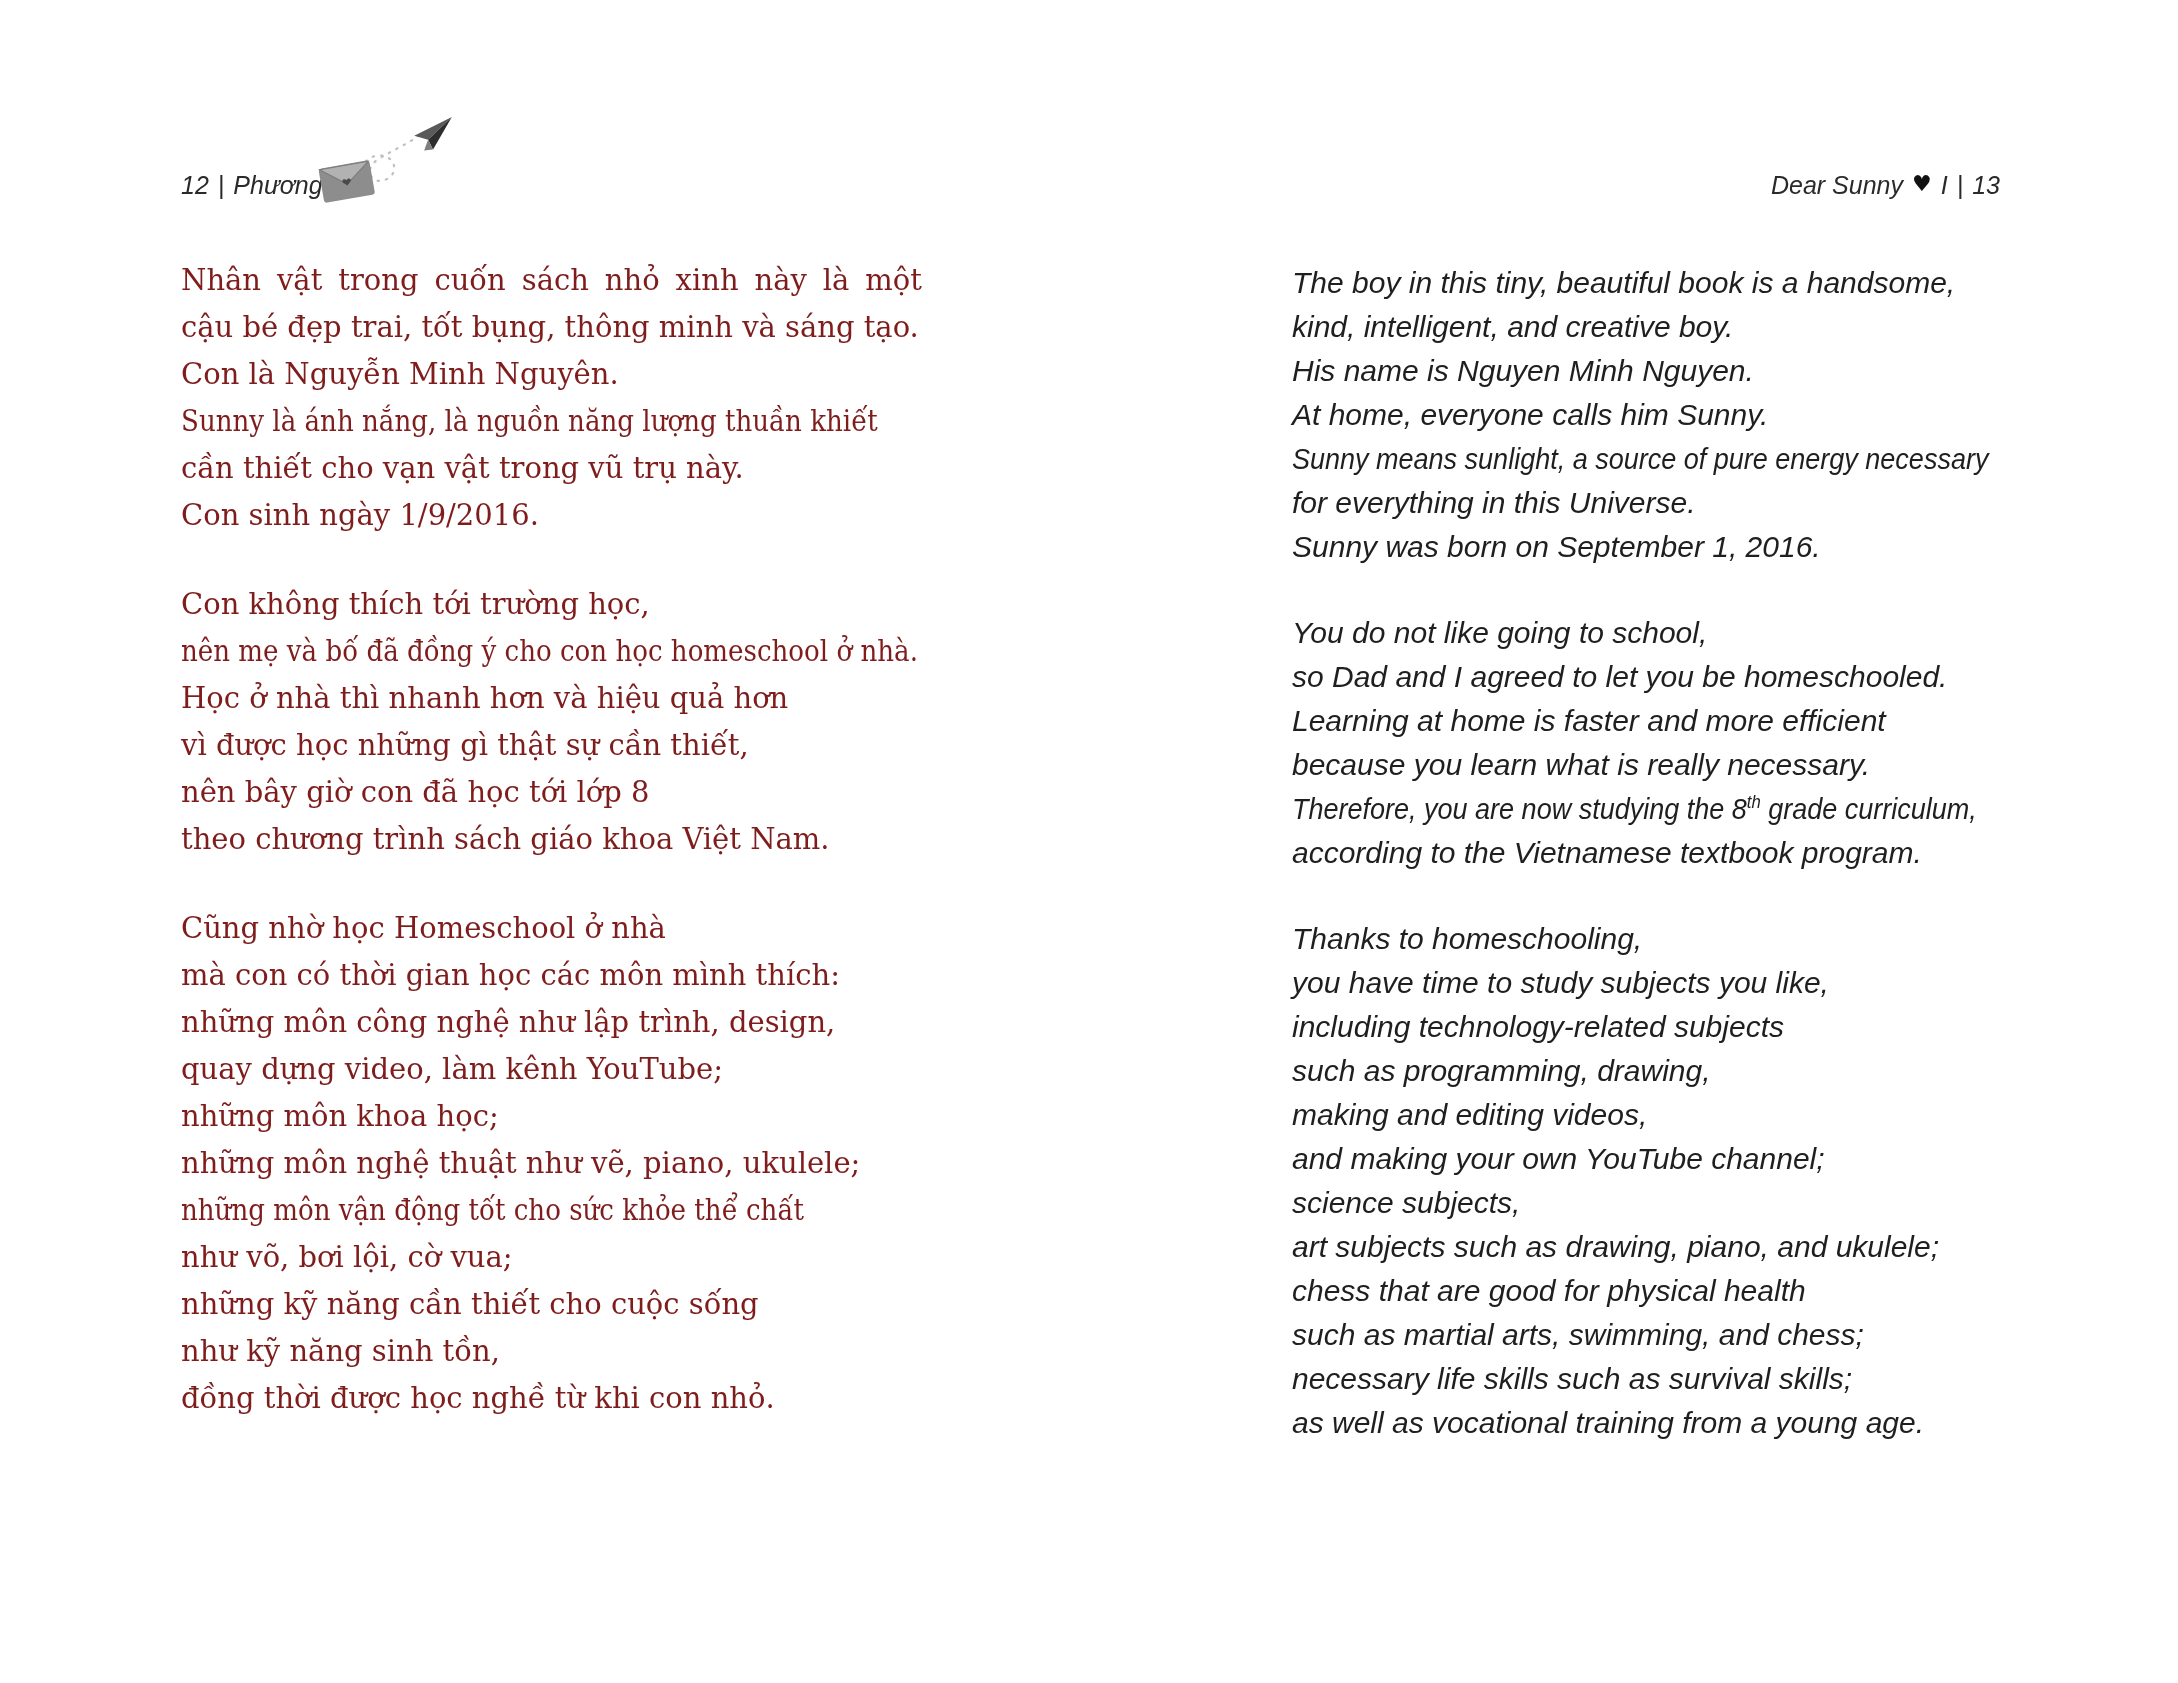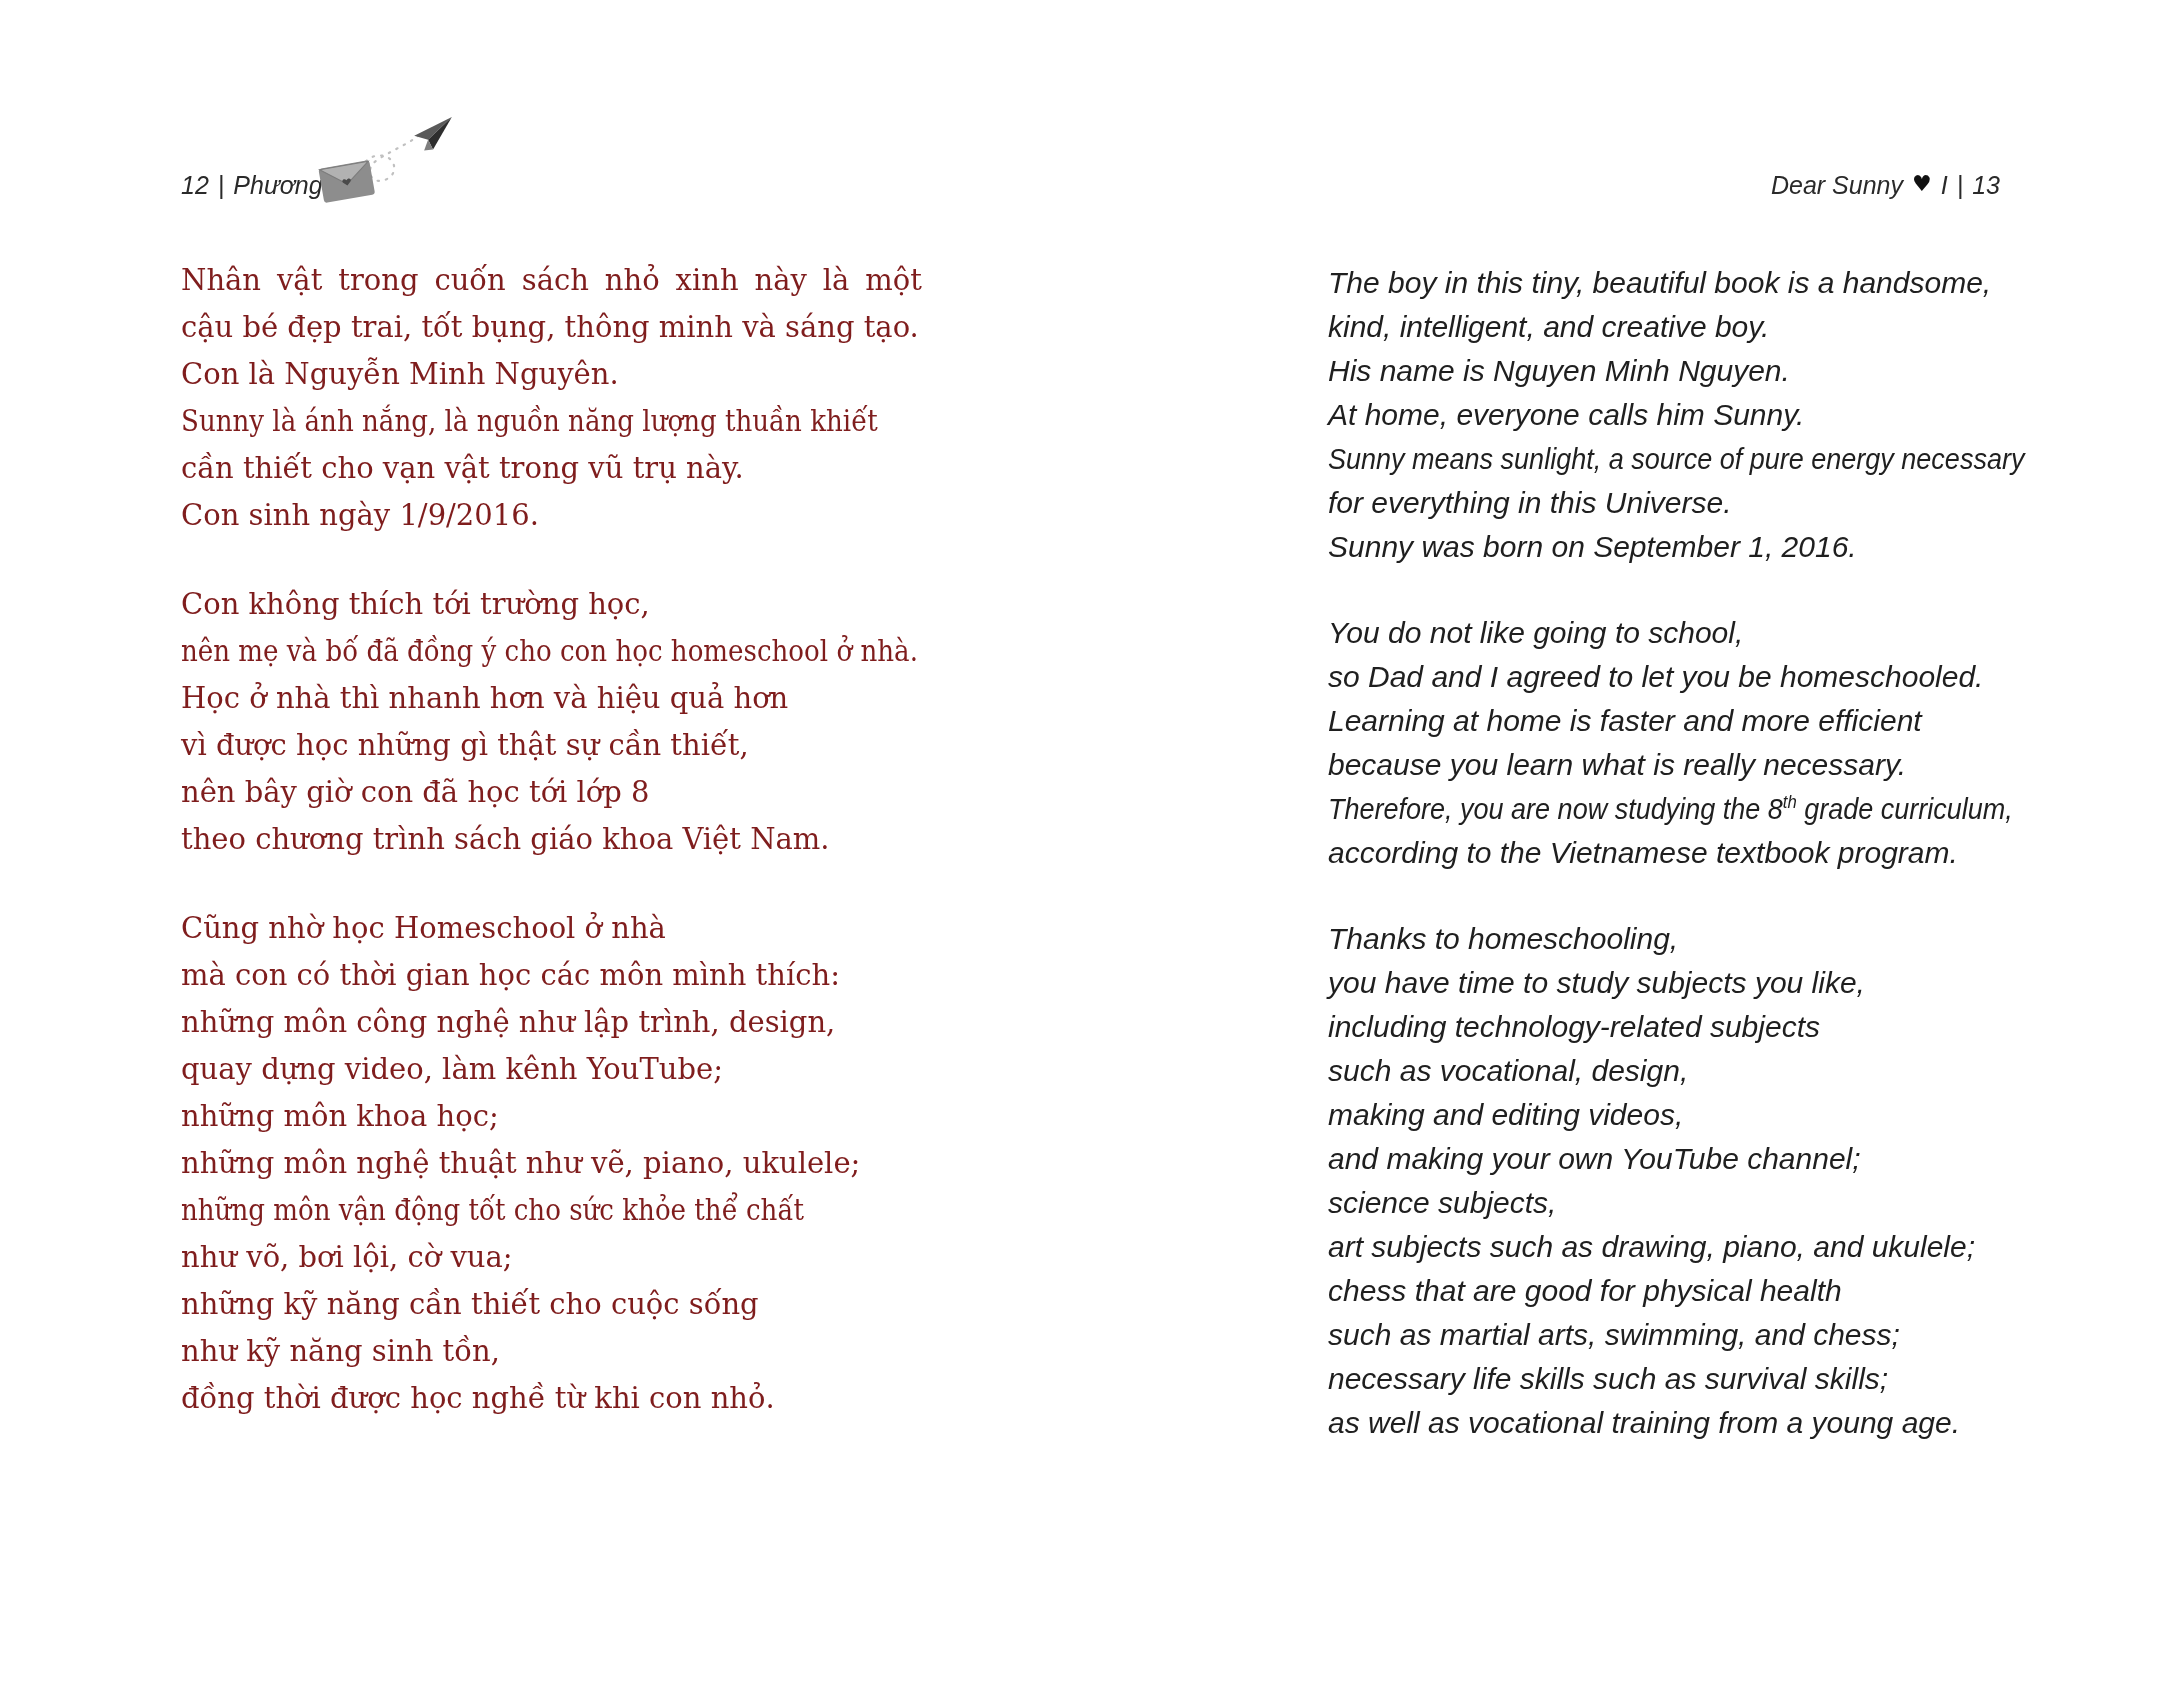--- a/index.html
+++ b/index.html
@@ -16,21 +16,21 @@
          font-family:"DejaVu Sans",sans-serif;position:relative;top:-1px;}
 
   
   .icon-mail{position:absolute;left:313px;top:105px;width:145px;height:103px;}
 
   
   .col{position:absolute;color:#7f1d1d;}
   .col-left{left:181px;top:257px;width:741px;
             font-family:"DejaVu Serif","Liberation Serif",serif;
             font-size:29px;line-height:47px;}
-  .col-right{left:1328px;top:261px;width:741px;
+  .col-right{left:1292px;top:261px;width:741px;
              font-style:italic;font-size:30px;line-height:44px;color:#1f1f1f;
              font-family:"Liberation Sans","DejaVu Sans",sans-serif;}
   .para{margin:0 0 42px 0;}
   .para:last-child{margin-bottom:0;}
   .line{white-space:nowrap;}
   .line.condensed{transform:scaleX(.9);transform-origin:0 50%;}
   .line.stretch{white-space:normal;text-align:justify;text-align-last:justify;}
   .sup{vertical-align:super;font-size:62%;line-height:0;}
 </style>
 </head>
@@ -115,21 +115,21 @@
         <div class="line">so Dad and I agreed to let you be homeschooled.</div>
         <div class="line">Learning at home is faster and more efficient</div>
         <div class="line">because you learn what is really necessary.</div>
         <div class="line condensed"><span>Therefore, you are now studying the 8</span><span class="sup">th</span><span> grade curriculum,</span></div>
         <div class="line">according to the Vietnamese textbook program.</div>
       </div>
       <div class="para">
         <div class="line">Thanks to homeschooling,</div>
         <div class="line">you have time to study subjects you like,</div>
         <div class="line">including technology-related subjects</div>
-        <div class="line">such as vocational, design,</div>
+        <div class="line">such as programming, drawing,</div>
         <div class="line">making and editing videos,</div>
         <div class="line">and making your own YouTube channel;</div>
         <div class="line">science subjects,</div>
         <div class="line">art subjects such as drawing, piano, and ukulele;</div>
         <div class="line">chess that are good for physical health</div>
         <div class="line">such as martial arts, swimming, and chess;</div>
         <div class="line">necessary life skills such as survival skills;</div>
         <div class="line">as well as vocational training from a young age.</div>
       </div>
     </div>

